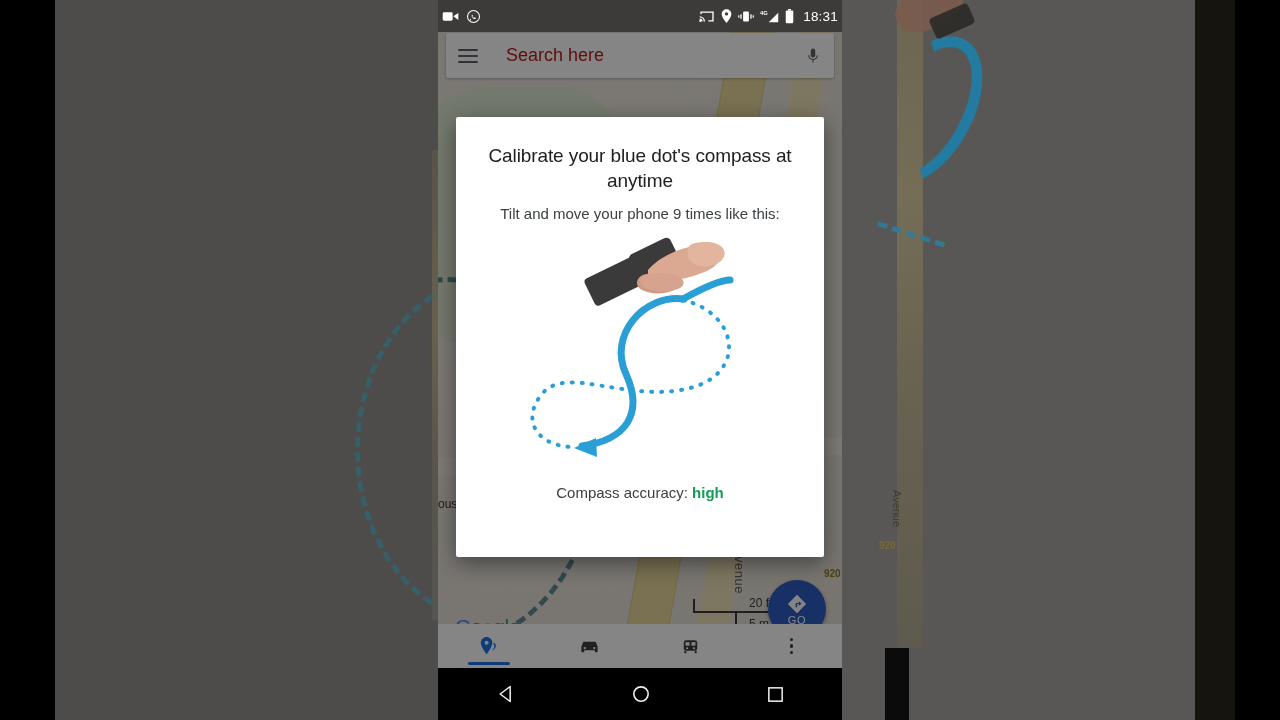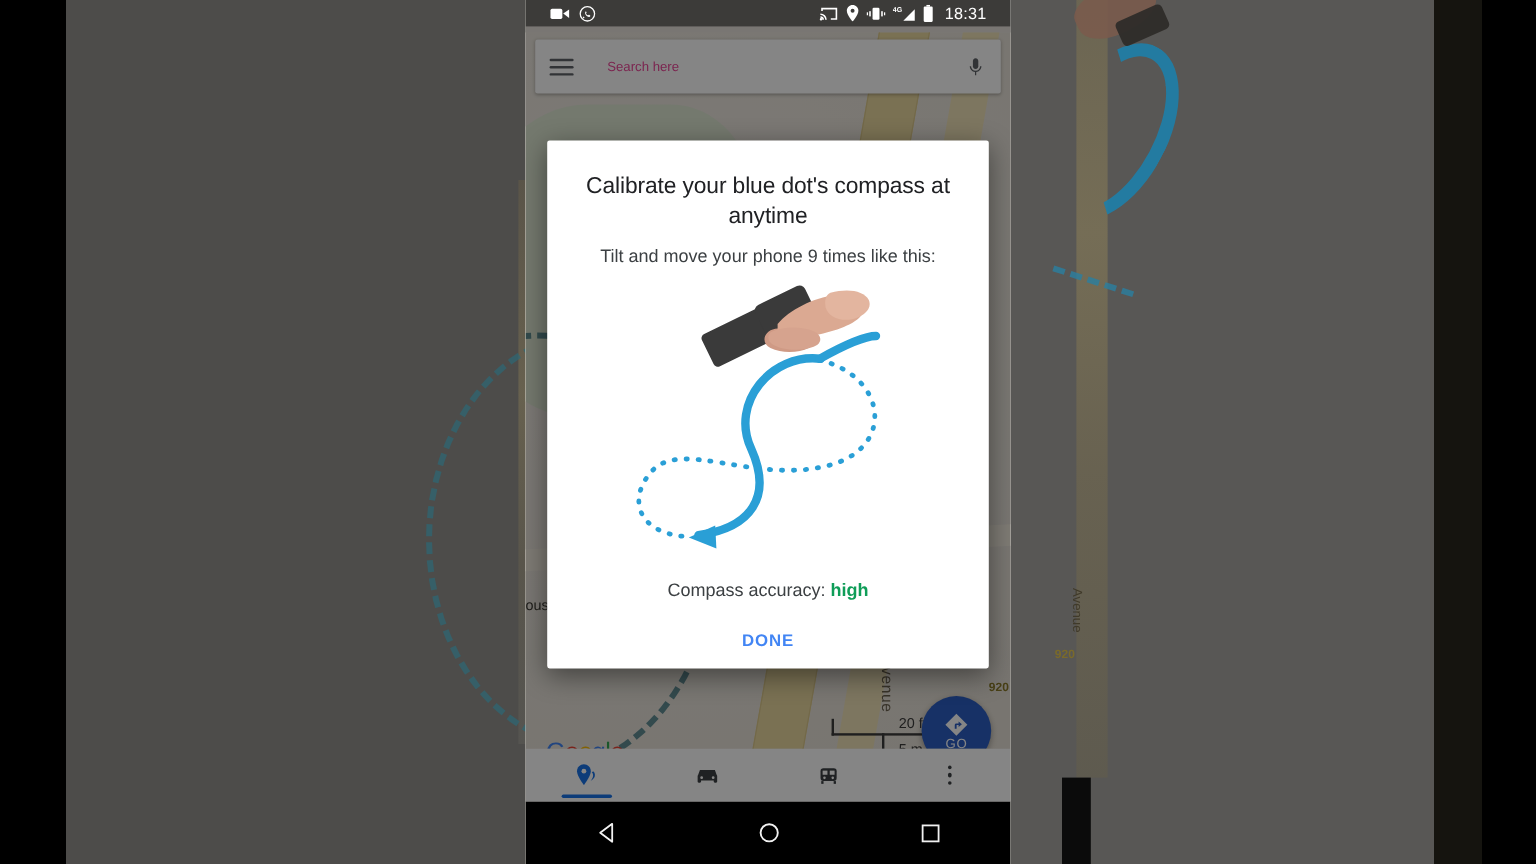--- a/index.html
+++ b/index.html
@@ -88,24 +88,24 @@
   }
 
   
   #phone {
     position:absolute; left:438px; top:0; width:404px; height:720px;
     overflow:hidden; background:#e8e3dc;
   }
 
   
   .statusbar {
-    position:absolute; left:0; top:0; width:404px; height:22px;
+    position:absolute; left:0; top:0; width:404px; height:32px;
     background:#3c3b39;
     display:flex; align-items:center;
-    padding:0 20px;
+    padding:0 4px;
     color:#fff;
   }
   .sb-left { display:flex; align-items:center; gap:7px; }
   .sb-right { margin-left:auto; display:flex; align-items:center; gap:6px; }
   .sb-time { font-size:13.5px; font-weight:400; letter-spacing:.2px; margin-left:3px; }
   .sb-icon { display:block; }
 
   
   .map {
     position:absolute; left:0; top:27px; width:404px; height:597px;
@@ -158,21 +158,21 @@
   }
 
   
   .searchbar {
     position:absolute; left:8px; top:33px; width:388px; height:45px;
     background:#fff; border-radius:2px;
     box-shadow:0 1px 3px rgba(0,0,0,.28);
     display:flex; align-items:center; padding:0 12px;
   }
   .search-text {
-    flex:1; margin-left:28px; font-size:11px; color:#ec4899;
+    flex:1; margin-left:28px; font-size:18px; color:#b91c1c;
   }
   .hamburger { width:20px; }
   .hamburger span {
     display:block; height:2px; background:#5f6368; margin:4px 0; border-radius:1px;
   }
 
   
   .scalebar {
     position:absolute; left:255px; top:570px; width:105px; height:32px;
   }
@@ -404,21 +404,20 @@
             <path d="M166 48 C176 44 190 44 200 48 C207 51 208 58 200 61 C190 65 174 64 166 59 C161 56 161 50 166 48 Z" fill="#d6a38e"></path>
           </g>
         </svg>
       </div>
 
       <div class="dlg-accuracy">
         <span>Compass accuracy:</span>
         <b>high</b>
       </div>
 
-      <div class="dlg-done">DONE</div>
     </div>
 
     <div class="statusbar">
       <div class="sb-left">
         <svg class="sb-icon" width="17" height="13" viewBox="0 0 24 18">
           <rect x="1" y="3" width="14" height="12" rx="2" fill="#fff"></rect>
           <path d="M16 8.5 L23 4 v10 Z" fill="#fff"></path>
         </svg>
         <svg class="sb-icon" width="15" height="15" viewBox="0 0 24 24">
           <circle cx="12" cy="12" r="9.6" fill="none" stroke="#fff" stroke-width="1.7"></circle>

